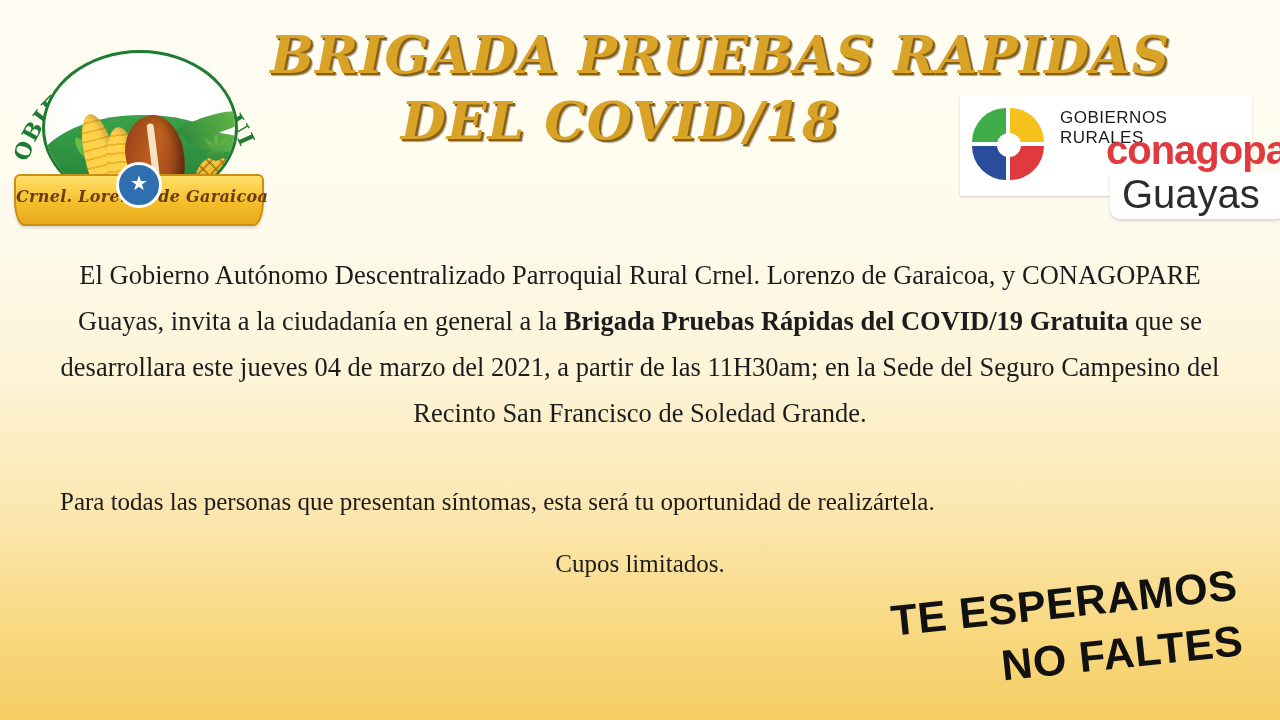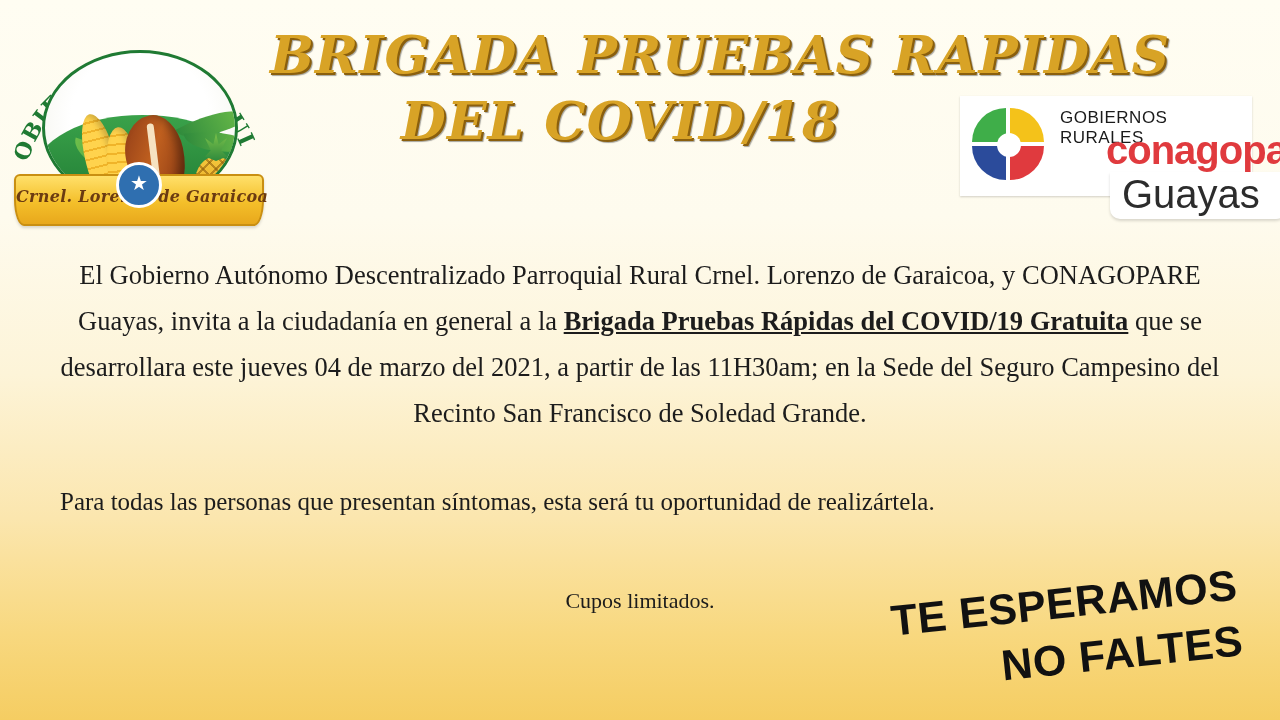--- a/index.html
+++ b/index.html
@@ -249,40 +249,40 @@
     position: absolute;
     left: 60px;
     top: 252px;
     width: 1160px;
     text-align: center;
     font-family: "Liberation Serif", serif;
     font-size: 26.5px;
     line-height: 46px;
     color: #1c1c1c;
   }
-  .body-text b { font-weight: bold; text-decoration: underline; }
+  .body-text b { font-weight: bold; }
 
   .note-1 {
     position: absolute;
     left: 60px;
     top: 488px;
     width: 1160px;
     text-align: left;
     font-family: "Liberation Serif", serif;
     font-size: 25px;
     color: #1c1c1c;
   }
   .note-2 {
     position: absolute;
     left: 60px;
-    top: 588px;
+    top: 550px;
     width: 1160px;
     text-align: center;
     font-family: "Liberation Serif", serif;
-    font-size: 22px;
+    font-size: 25px;
     color: #1c1c1c;
   }
 
   
   .slogan {
     position: absolute;
     right: 34px;
     bottom: 52px;
     text-align: right;
     font-family: "Liberation Sans", sans-serif;

